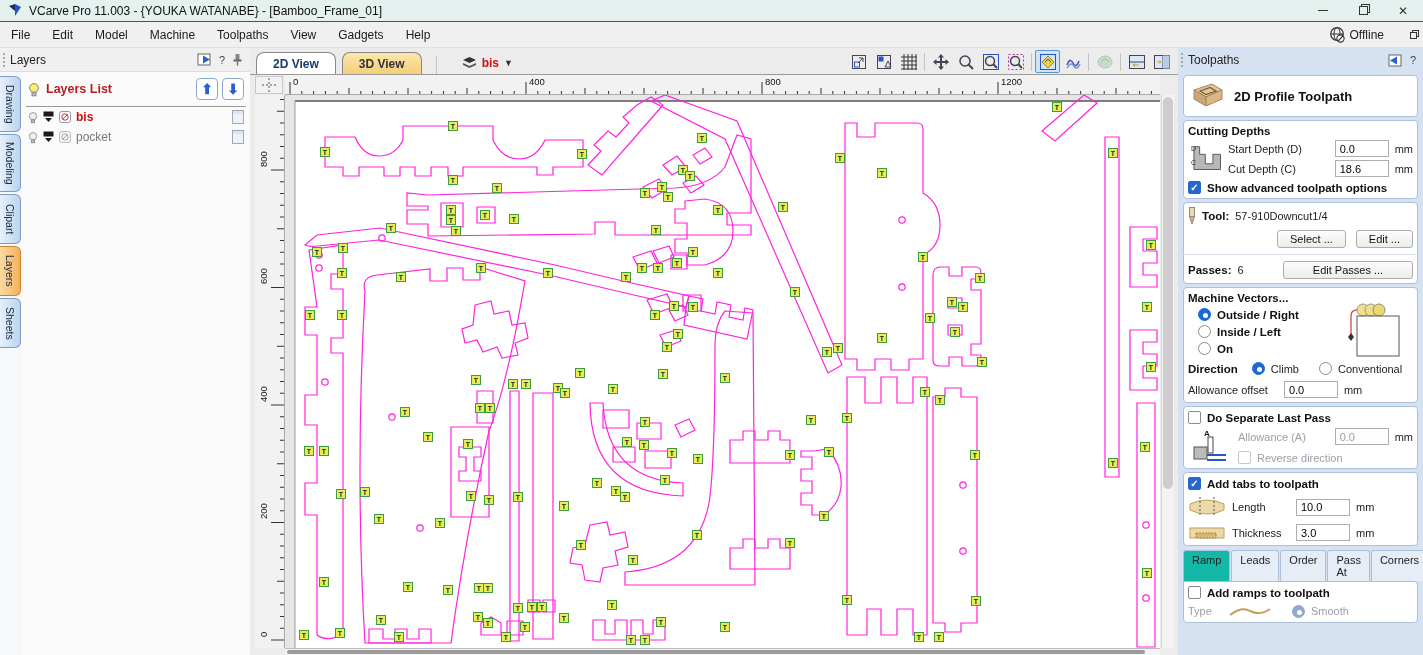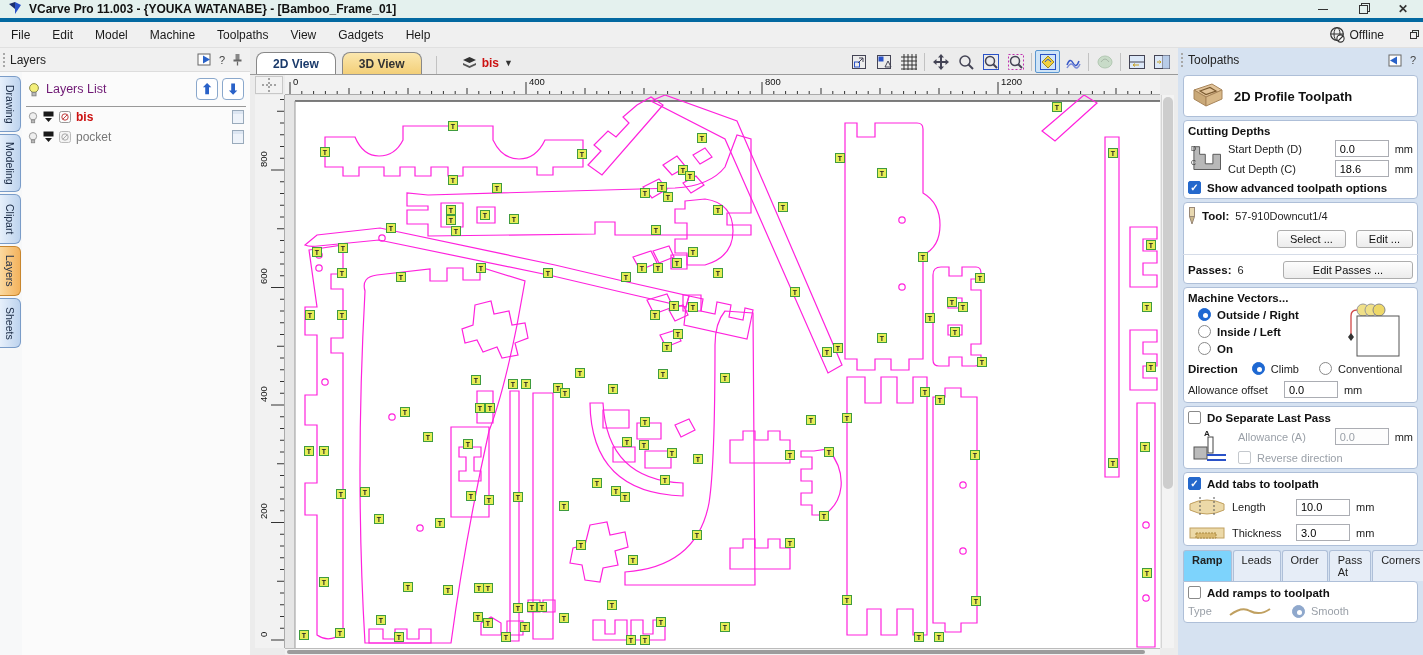--- a/index.html
+++ b/index.html
@@ -1,21 +1,21 @@
 <!DOCTYPE html>
 <html><head>
 <meta charset="utf-8">
 <style>
   * { margin:0; padding:0; box-sizing:border-box; }
   html,body { width:1423px; height:655px; overflow:hidden; font-family:"Liberation Sans",sans-serif; background:#f0f0f0; }
   .abs { position:absolute; }
   #root { position:relative; width:1423px; height:655px; }
 
   
-  #titlebar { left:0; top:0; width:1423px; height:24px; background:#e4f1ee; display:flex; align-items:center; border-bottom:6px solid #0369a1;font-weight:bold;}
+  #titlebar { left:0; top:0; width:1423px; height:24px; background:#e4f1ee; display:flex; align-items:center; border-bottom:3px solid #0369a1;}
   #titlebar .title { font-size:12px; color:#111; margin-left:6px; }
   #titlebar .spacer { flex:1; }
   .winbtn { width:40px; height:22px; display:flex; align-items:center; justify-content:center; font-size:12px; color:#333; }
   .minline { width:10px; height:1px; background:#333; }
   .restbox { width:9px; height:9px; border:1px solid #333; box-shadow:2px -2px 0 -1px #e4f1ee, 2px -2px 0 0 #333; }
 
   
   #menubar { left:0; top:22px; width:1423px; height:26px; background:#f0f0f0; display:flex; align-items:center; border-bottom:1px solid #e0e0e0;}
   .menuitem { font-size:12px; color:#1a1a1a; padding:4px 11px; }
   #menubar .spacer { flex:1; }
@@ -29,21 +29,21 @@
   #lp-header .lbl { font-size:12px; color:#222; }
   #lp-header .spacer { flex:1; }
   .hdr-ico { margin-right:7px; font-size:11px; color:#444; display:flex; align-items:center;}
   
   .vtab { position:absolute; left:0; width:21px; border:1px solid #7a9cc8; border-left:none; border-radius:0 0 6px 6px / 0 0 6px 6px;
           background:linear-gradient(90deg,#e7f0fb,#bdd3ee); writing-mode:vertical-rl; font-size:10.5px; color:#1c2c46;
           display:flex; align-items:center; justify-content:center; padding:6px 0; border-radius:0 6px 6px 0;}
   .vtab.active { background:linear-gradient(90deg,#fbd9a0,#f3b25c); border-color:#c8862e; }
   #lp-content { position:absolute; left:22px; top:24px; width:228px; height:583px; background:#fbfbfb; }
   #layers-list-hd { display:flex; align-items:center; height:34px; padding:0 6px; }
-  #layers-list-hd .t { font-size:12.5px; font-weight:normal; color:#701a75; margin-left:6px; flex:1;}
+  #layers-list-hd .t { font-size:12.5px; font-weight:bold; color:#b91c1c; margin-left:6px; flex:1;}
   .arrbtn { width:22px; height:22px; border:1px solid #8aa8cc; border-radius:4px; background:#fff; color:#2a62c8; font-size:14px; font-weight:bold;
             display:flex; align-items:center; justify-content:center; margin-left:4px;}
   #layers-sep { height:1px; background:#999; margin:0 4px; }
   .lrow { display:flex; align-items:center; height:20px; padding:0 6px; gap:5px; }
   .lrow .nm { font-size:12px; flex:1; }
   .lrow .nm.red { color:#cc1111; font-weight:bold; }
   .lrow .nm.gray { color:#777; }
   .sheet-ico { width:12px; height:14px; border:1px solid #9ab; background:#eef3fa; box-shadow:inset 0 3px 0 #dde6f2; }
 
   
@@ -90,21 +90,21 @@
   .cb.disd { border-color:#c4c8cd; }
   .radio { width:13px; height:13px; border:1px solid #8a8a8a; border-radius:50%; background:#fff; position:relative; flex:none;}
   .radio.sel { background:#1e68d2; border-color:#1e68d2; }
   .radio.sel::after { content:""; position:absolute; left:4px; top:4px; width:5px; height:5px; background:#fff; border-radius:50%; }
   .radio.disd { border-color:#b9c0c8; }
   .radio.sel.disd { background:#8fa8cc; border-color:#8fa8cc; }
   #profile-row { display:flex; align-items:center; gap:10px; padding:2px 2px; }
   #profile-row .t { font-size:13px; font-weight:bold; color:#111; }
   .rp-tabs { display:flex; margin:4px 5px 0 5px; }
   .rp-tab { font-size:11px; padding:3px 8px; border:1px solid #aebfd8; border-bottom:none; background:#e6edf7; color:#222; border-radius:3px 3px 0 0; margin-right:1px;}
-  .rp-tab.active { background:#7dd3fc; font-weight:bold; }
+  .rp-tab.active { background:#14b8a6; font-weight:normal; }
   #ramp-box { margin-top:0; border-radius:0 4px 4px 4px; }
 </style>
 </head>
 <body>
 
 <div id="root">
 
   <div id="titlebar" class="abs">
     <svg width="16" height="16" viewBox="0 0 16 16" style="margin-left:7px">
       <path d="M2,3 L8,1 L8,8 Z" fill="#1b2f6e"></path>

